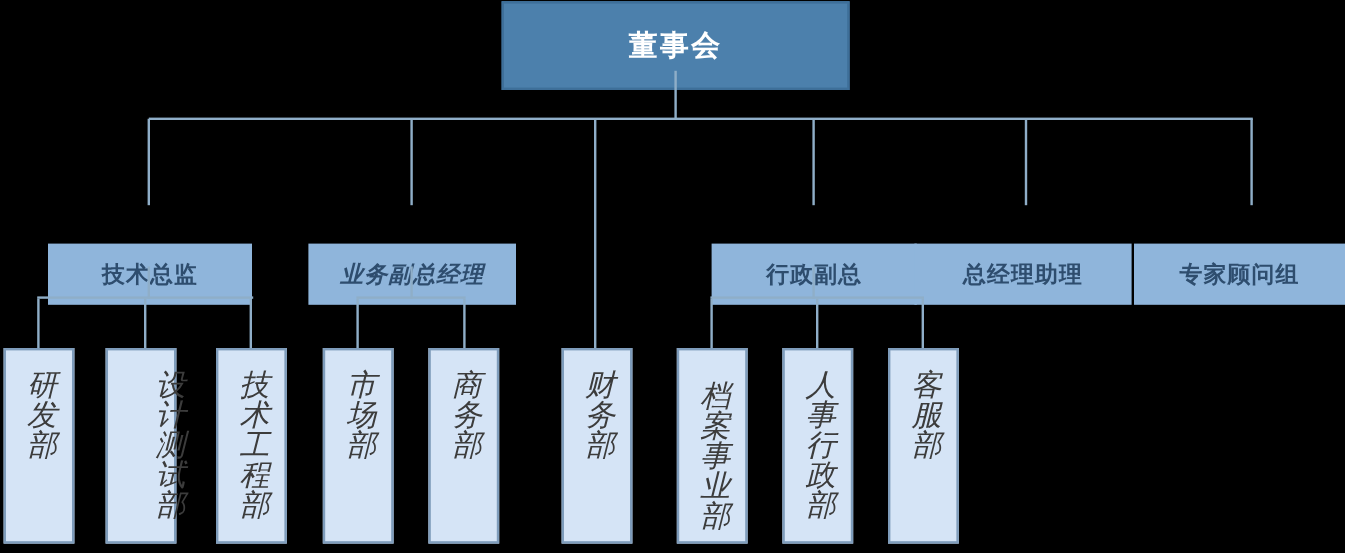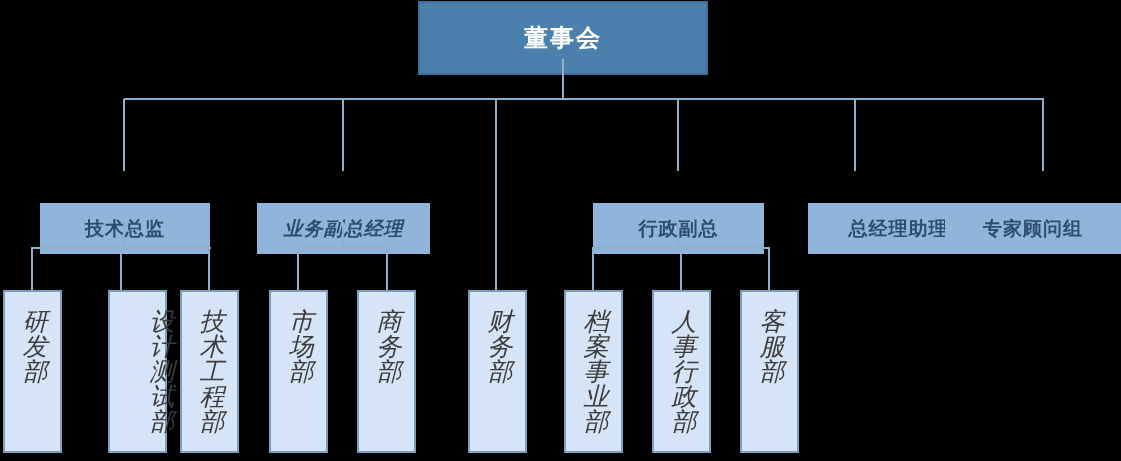--- a/index.html
+++ b/index.html
@@ -82,21 +82,21 @@
 
   <div class="node exec" style="left:40px;  width:170px;">
     <span>技术总监</span>
   </div>
   <div class="node exec" style="left:257px; width:173px;font-style:italic;">
     <span>业务副总经理</span>
   </div>
   <div class="node exec" style="left:593px; width:171px;">
     <span>行政副总</span>
   </div>
-  <div class="node exec" style="left:808px; width:181px;">
+  <div class="node exec" style="left:762px; width:181px;">
     <span>总经理助理</span>
   </div>
   <div class="node exec" style="left:945px; width:176px;">
     <span>专家顾问组</span>
   </div>
 
   <div class="line vline" style="left:123px; top:222px; height:27px;"></div>
   <div class="line hline" style="left:31px;  top:247px; width:180px;"></div>
   <div class="line vline" style="left:31px;  top:249px; height:41px;"></div>
   <div class="line vline" style="left:120px; top:249px; height:41px;"></div>
@@ -109,36 +109,36 @@
 
   <div class="line vline" style="left:677px; top:222px; height:27px;"></div>
   <div class="line hline" style="left:592px; top:247px; width:178px;"></div>
   <div class="line vline" style="left:592px; top:249px; height:41px;"></div>
   <div class="line vline" style="left:680px; top:249px; height:41px;"></div>
   <div class="line vline" style="left:768px; top:249px; height:41px;"></div>
 
   <div class="node dept" style="left:3px;">
     <span class="dept-label">研发部</span>
   </div>
-  <div class="node dept" style="left:108px;padding-left:44px;">
+  <div class="node dept" style="left:88px;padding-left:44px;">
     <span class="dept-label">设计测试部</span>
   </div>
   <div class="node dept" style="left:180px;">
     <span class="dept-label">技术工程部</span>
   </div>
   <div class="node dept" style="left:269px;">
     <span class="dept-label">市场部</span>
   </div>
   <div class="node dept" style="left:357px;">
     <span class="dept-label">商务部</span>
   </div>
   <div class="node dept" style="left:468px;">
     <span class="dept-label">财务部</span>
   </div>
-  <div class="node dept" style="left:564px;">
+  <div class="node dept" style="left:564px;align-items:center;">
     <span class="dept-label">档案事业部</span>
   </div>
   <div class="node dept" style="left:652px;">
     <span class="dept-label">人事行政部</span>
   </div>
   <div class="node dept" style="left:740px;">
     <span class="dept-label">客服部</span>
   </div>
 
 </div>

